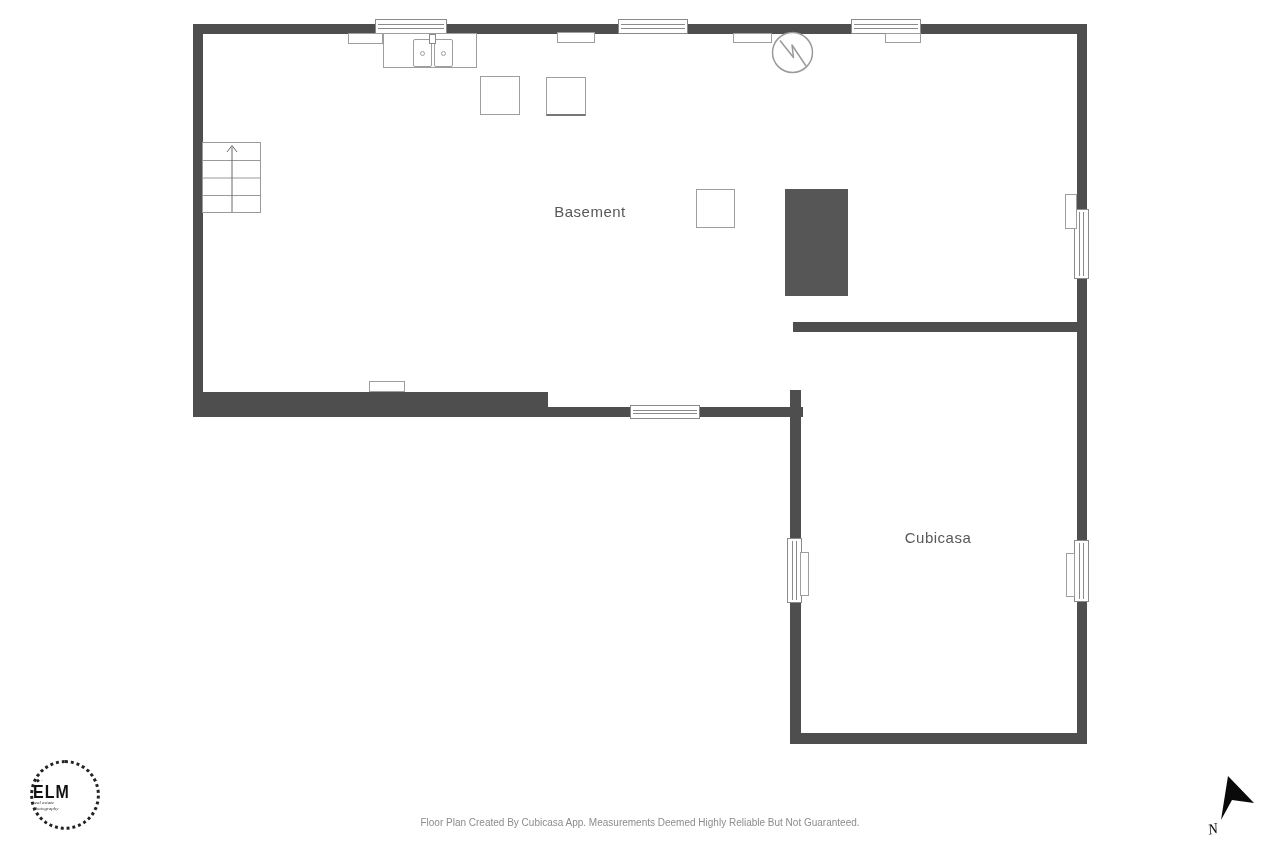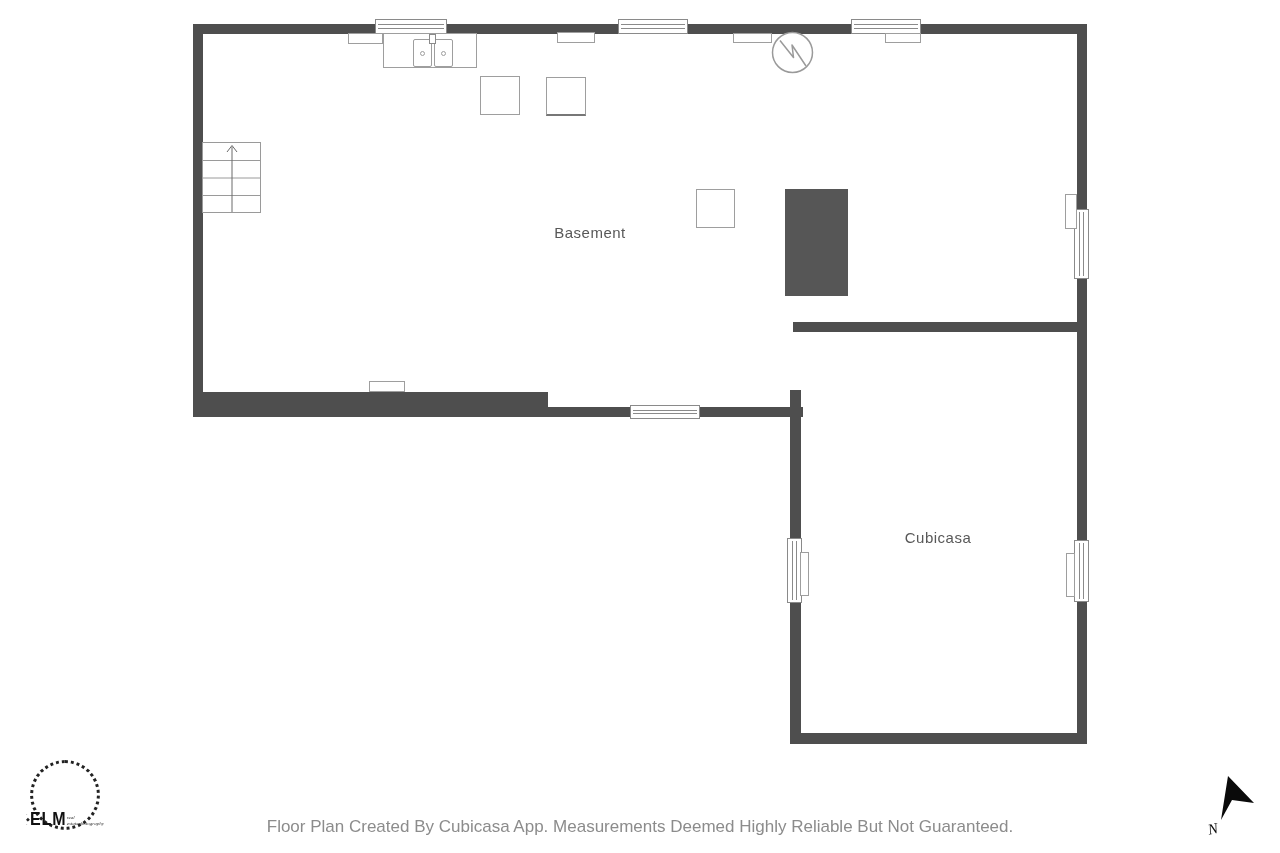--- a/index.html
+++ b/index.html
@@ -16,23 +16,23 @@
   .sill { position:absolute; background:#ffffff; border:1px solid #9e9e9e; }
 
   .basin { position:absolute; background:#ffffff; border:1px solid #9e9e9e; border-radius:2px; }
   .drain { position:absolute; width:5px; height:5px; border:1px solid #9e9e9e; border-radius:50%; }
   .faucet { position:absolute; background:#ffffff; border:1px solid #8a8a8a; }
 
   .dark-block { position:absolute; background:#565656; }
 
   .room-label { position:absolute; transform:translate(-50%,-50%); color:#585858; font-size:15px; letter-spacing:0.5px; white-space:nowrap; }
 
-  .footer-text { position:absolute; left:0; right:0; top:817px; text-align:center; color:#8c8c8c; font-size:17px; }
+  .footer-text { position:absolute; left:0; right:0; top:817px; text-align:center; color:#8c8c8c; font-size:10px; }
 
-  .logo-badge { position:absolute; left:30px; top:760px; width:70px; height:70px; border:3px dotted #222222; border-radius:50%; display:flex; align-items:flex-end; justify-content:center; background:#ffffff; }
+  .logo-badge { position:absolute; left:30px; top:760px; width:70px; height:70px; border:3px dotted #222222; border-radius:50%; display:flex; flex-direction:column; align-items:flex-start; justify-content:center; background:#ffffff; }
   .logo-ornament { font-size:5px; color:#222222; line-height:5px; }
   .logo-title { font-size:16px; font-weight:bold; color:#111111; letter-spacing:1px; line-height:17px; transform:scaleY(1.15); font-family:"Liberation Sans", sans-serif; }
   .logo-sub { font-size:5px; font-style:italic; color:#333333; line-height:6px; font-family:"Liberation Serif", serif; }
 
   .compass { position:absolute; left:1200px; top:770px; width:62px; height:70px; }
   svg { display:block; }
 </style>
 </head>
 <body>
 
@@ -104,21 +104,21 @@
 
   <svg style="position:absolute; left:202px; top:142px;" width="59" height="71" viewBox="0 0 59 71">
     <rect x="0.5" y="0.5" width="58" height="70" fill="#ffffff" stroke="#9a9a9a"></rect>
     <line x1="0" y1="18.5" x2="59" y2="18.5" stroke="#9a9a9a"></line>
     <line x1="0" y1="36" x2="59" y2="36" stroke="#9a9a9a"></line>
     <line x1="0" y1="53.5" x2="59" y2="53.5" stroke="#9a9a9a"></line>
     <line x1="30" y1="70" x2="30" y2="5" stroke="#6a6a6a"></line>
     <polyline points="25,10 30,3.5 35,10" fill="none" stroke="#6a6a6a"></polyline>
   </svg>
 
-  <div class="room-label" style="left:590px; top:232px;">Basement</div>
+  <div class="room-label" style="left:590px; top:211px;">Basement</div>
   <div class="room-label" style="left:938px; top:537px;">Cubicasa</div>
 </div>
 
 <div class="footer-text">Floor Plan Created By Cubicasa App. Measurements Deemed Highly Reliable But Not Guaranteed.</div>
 
 <div class="logo-badge">
   <div class="logo-ornament">· ◆ ·</div>
   <div class="logo-title">ELM</div>
   <div class="logo-sub">real estate</div>
   <div class="logo-sub">photography</div>

